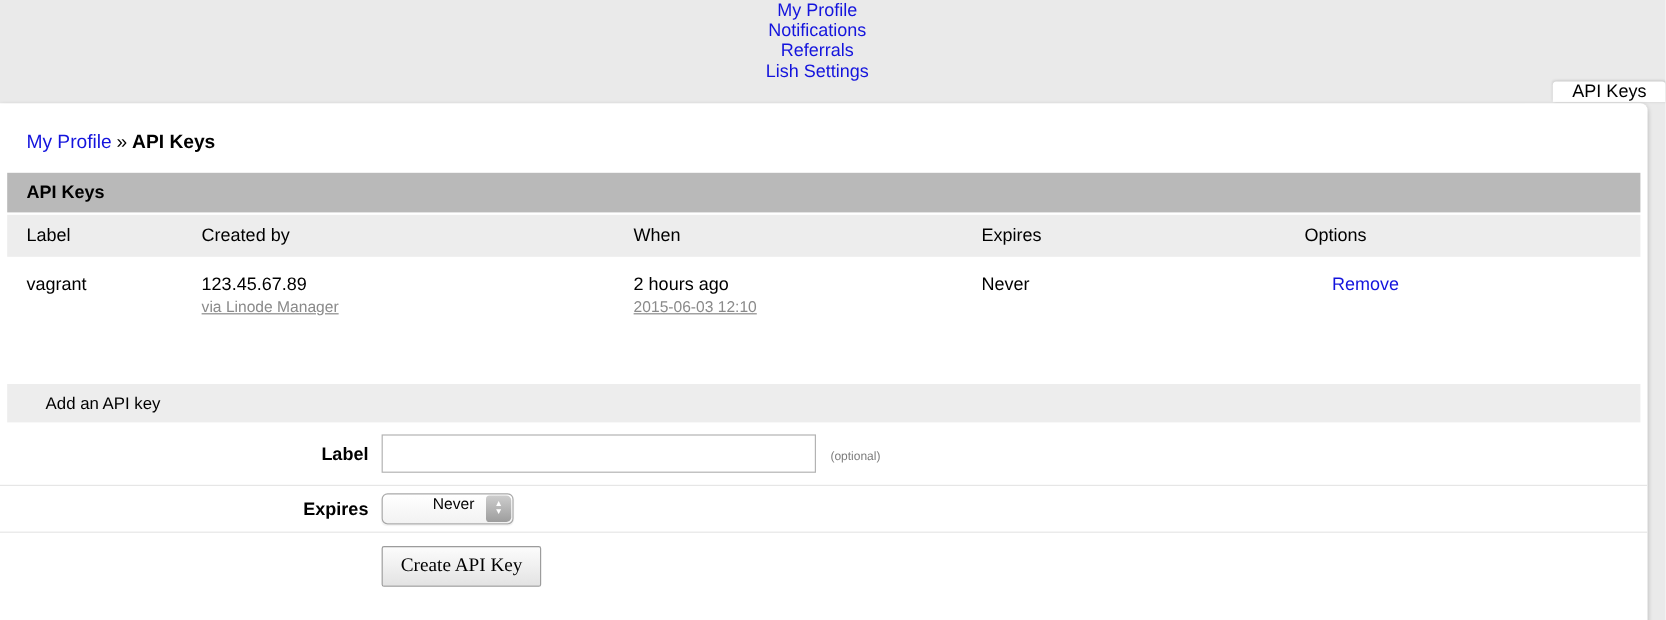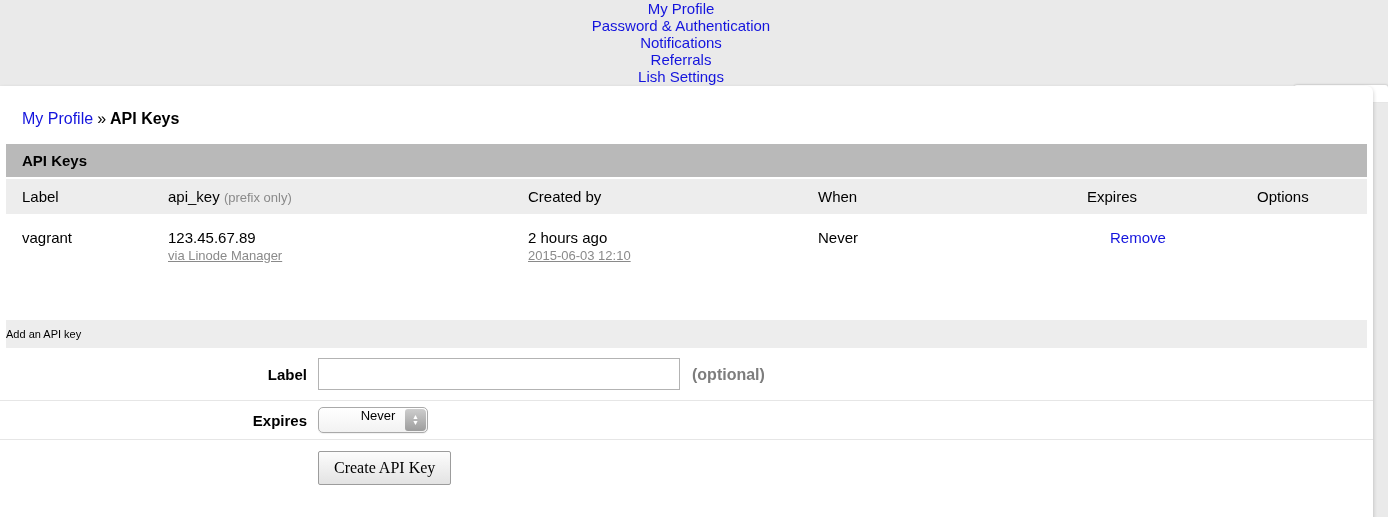--- a/index.html
+++ b/index.html
@@ -106,22 +106,22 @@
     color:var(--link-blue);
     text-decoration:none;
     cursor:pointer;
     margin-left:23px;
   }
   
   .form{margin-top:44px;}
   .form-title{
     background:var(--section-bar-gray);
     margin:0 6px;
-    padding:8px 0;
-    font-size:11px;
+    padding:8px 32px;
+    font-size:14px;
   }
   .form-row{
     display:grid;
     grid-template-columns:318px 1fr;
     align-items:center;
   }
   .form-row + .form-row{border-top:1px solid #e6e6e6;}
   .form-label{
     text-align:right;
     font-weight:bold;
@@ -132,23 +132,22 @@
   .text-input{
     width:362px;
     height:32px;
     border:1px solid #b3b3b3;
     font-size:15px;
     padding:0 7px;
     font-family:"Liberation Sans", sans-serif;
   }
   .optional{
     color:#7d7d7d;
-    font-size:16px;
+    font-size:10px;
     margin-left:12px;
-    font-weight:bold;
   }
   .expires-row{padding:6px 0;}
   .select{
     position:relative;
     width:110px;
     height:26px;
     border:1px solid #a9a9a9;
     border-radius:5px;
     background:linear-gradient(#ffffff,#f2f2f2);
     display:flex;
@@ -182,42 +181,37 @@
     border:1px solid #9c9c9c;
     border-radius:2px;
     cursor:pointer;
   }
 </style>
 </head>
 <body>
 
 <nav class="tabbar">
   <a class="tab">My Profile</a>
-  <a class="tab">Password &amp; Authentication</a>
   <a class="tab">Notifications</a>
   <a class="tab">Referrals</a>
   <a class="tab">Lish Settings</a>
   <a class="tab active">API Keys</a>
 </nav>
 
 <main class="panel">
 
   <div class="breadcrumb">
     <a>My Profile</a><span class="sep">»</span><span class="current">API Keys</span>
   </div>
 
   <section class="table">
     <div class="table-title">API Keys</div>
 
     <div class="grid cols">
       <div>Label</div>
-      <div>
-        <span>api_key</span>
-        <span class="col-note">(prefix only)</span>
-      </div>
       <div>Created by</div>
       <div>When</div>
       <div>Expires</div>
       <div>Options</div>
     </div>
 
     <div class="grid data-row">
       <div>vagrant</div>
       <div>
         <div>123.45.67.89</div>

